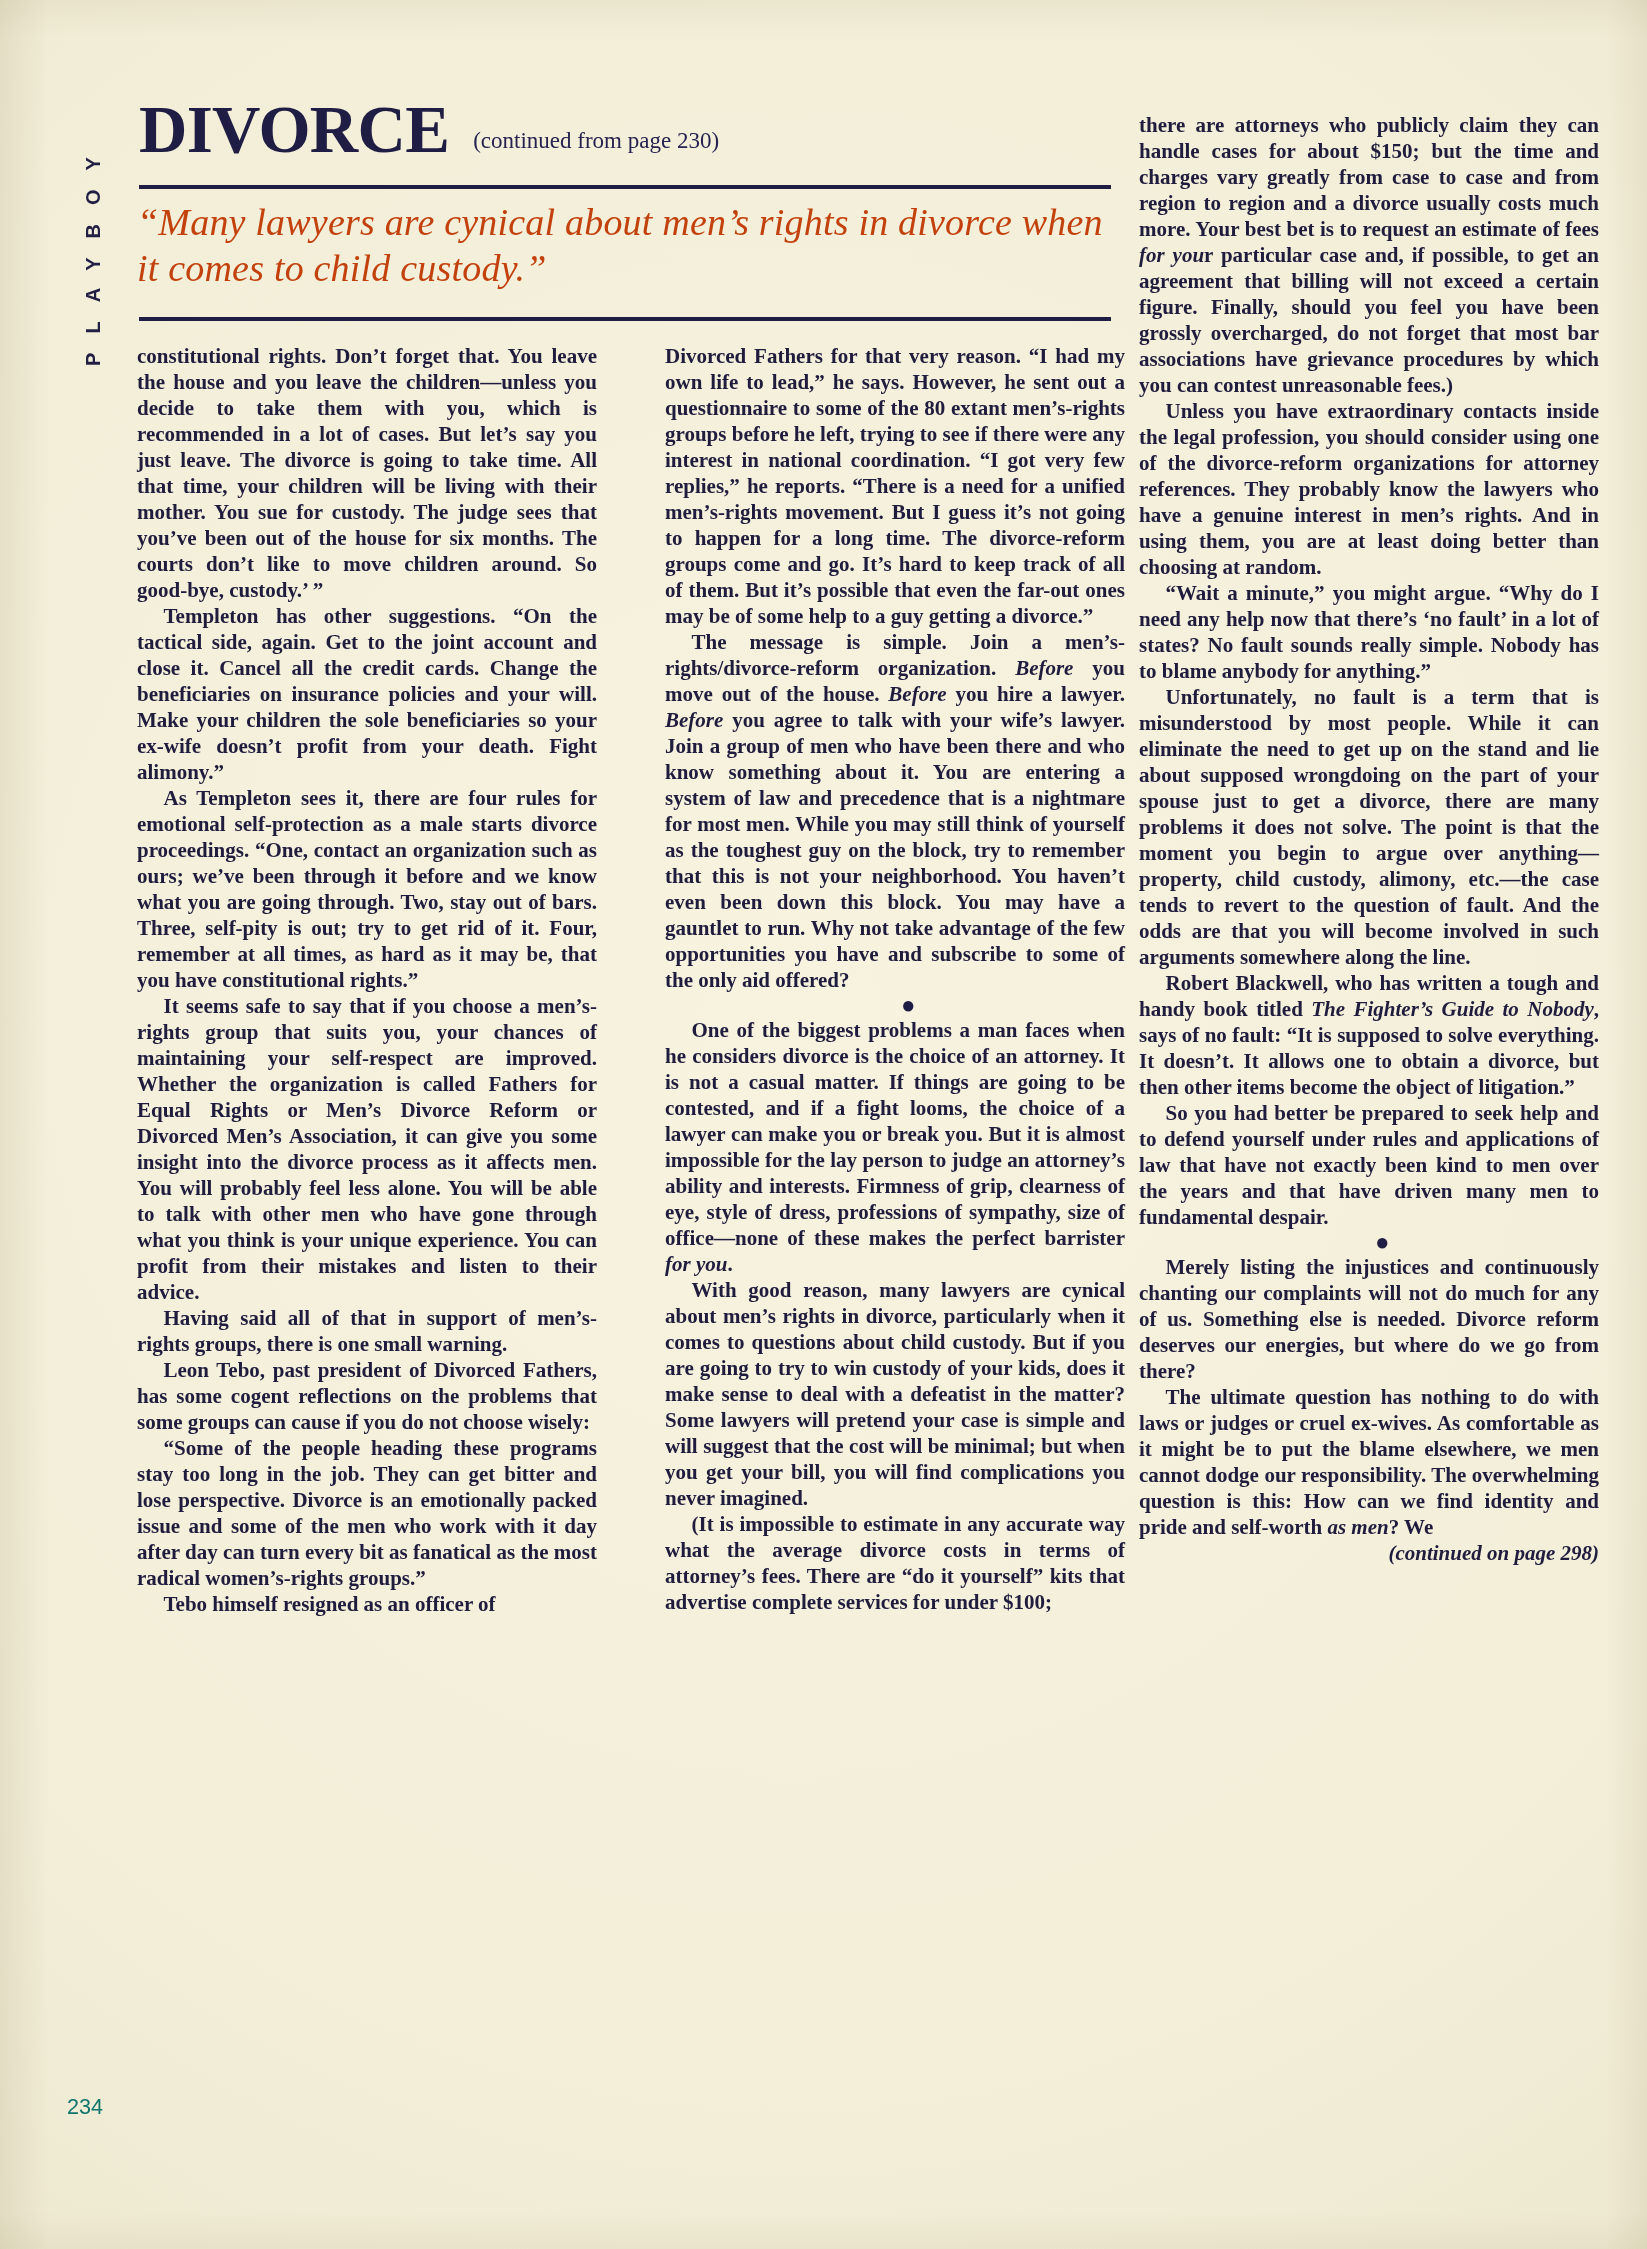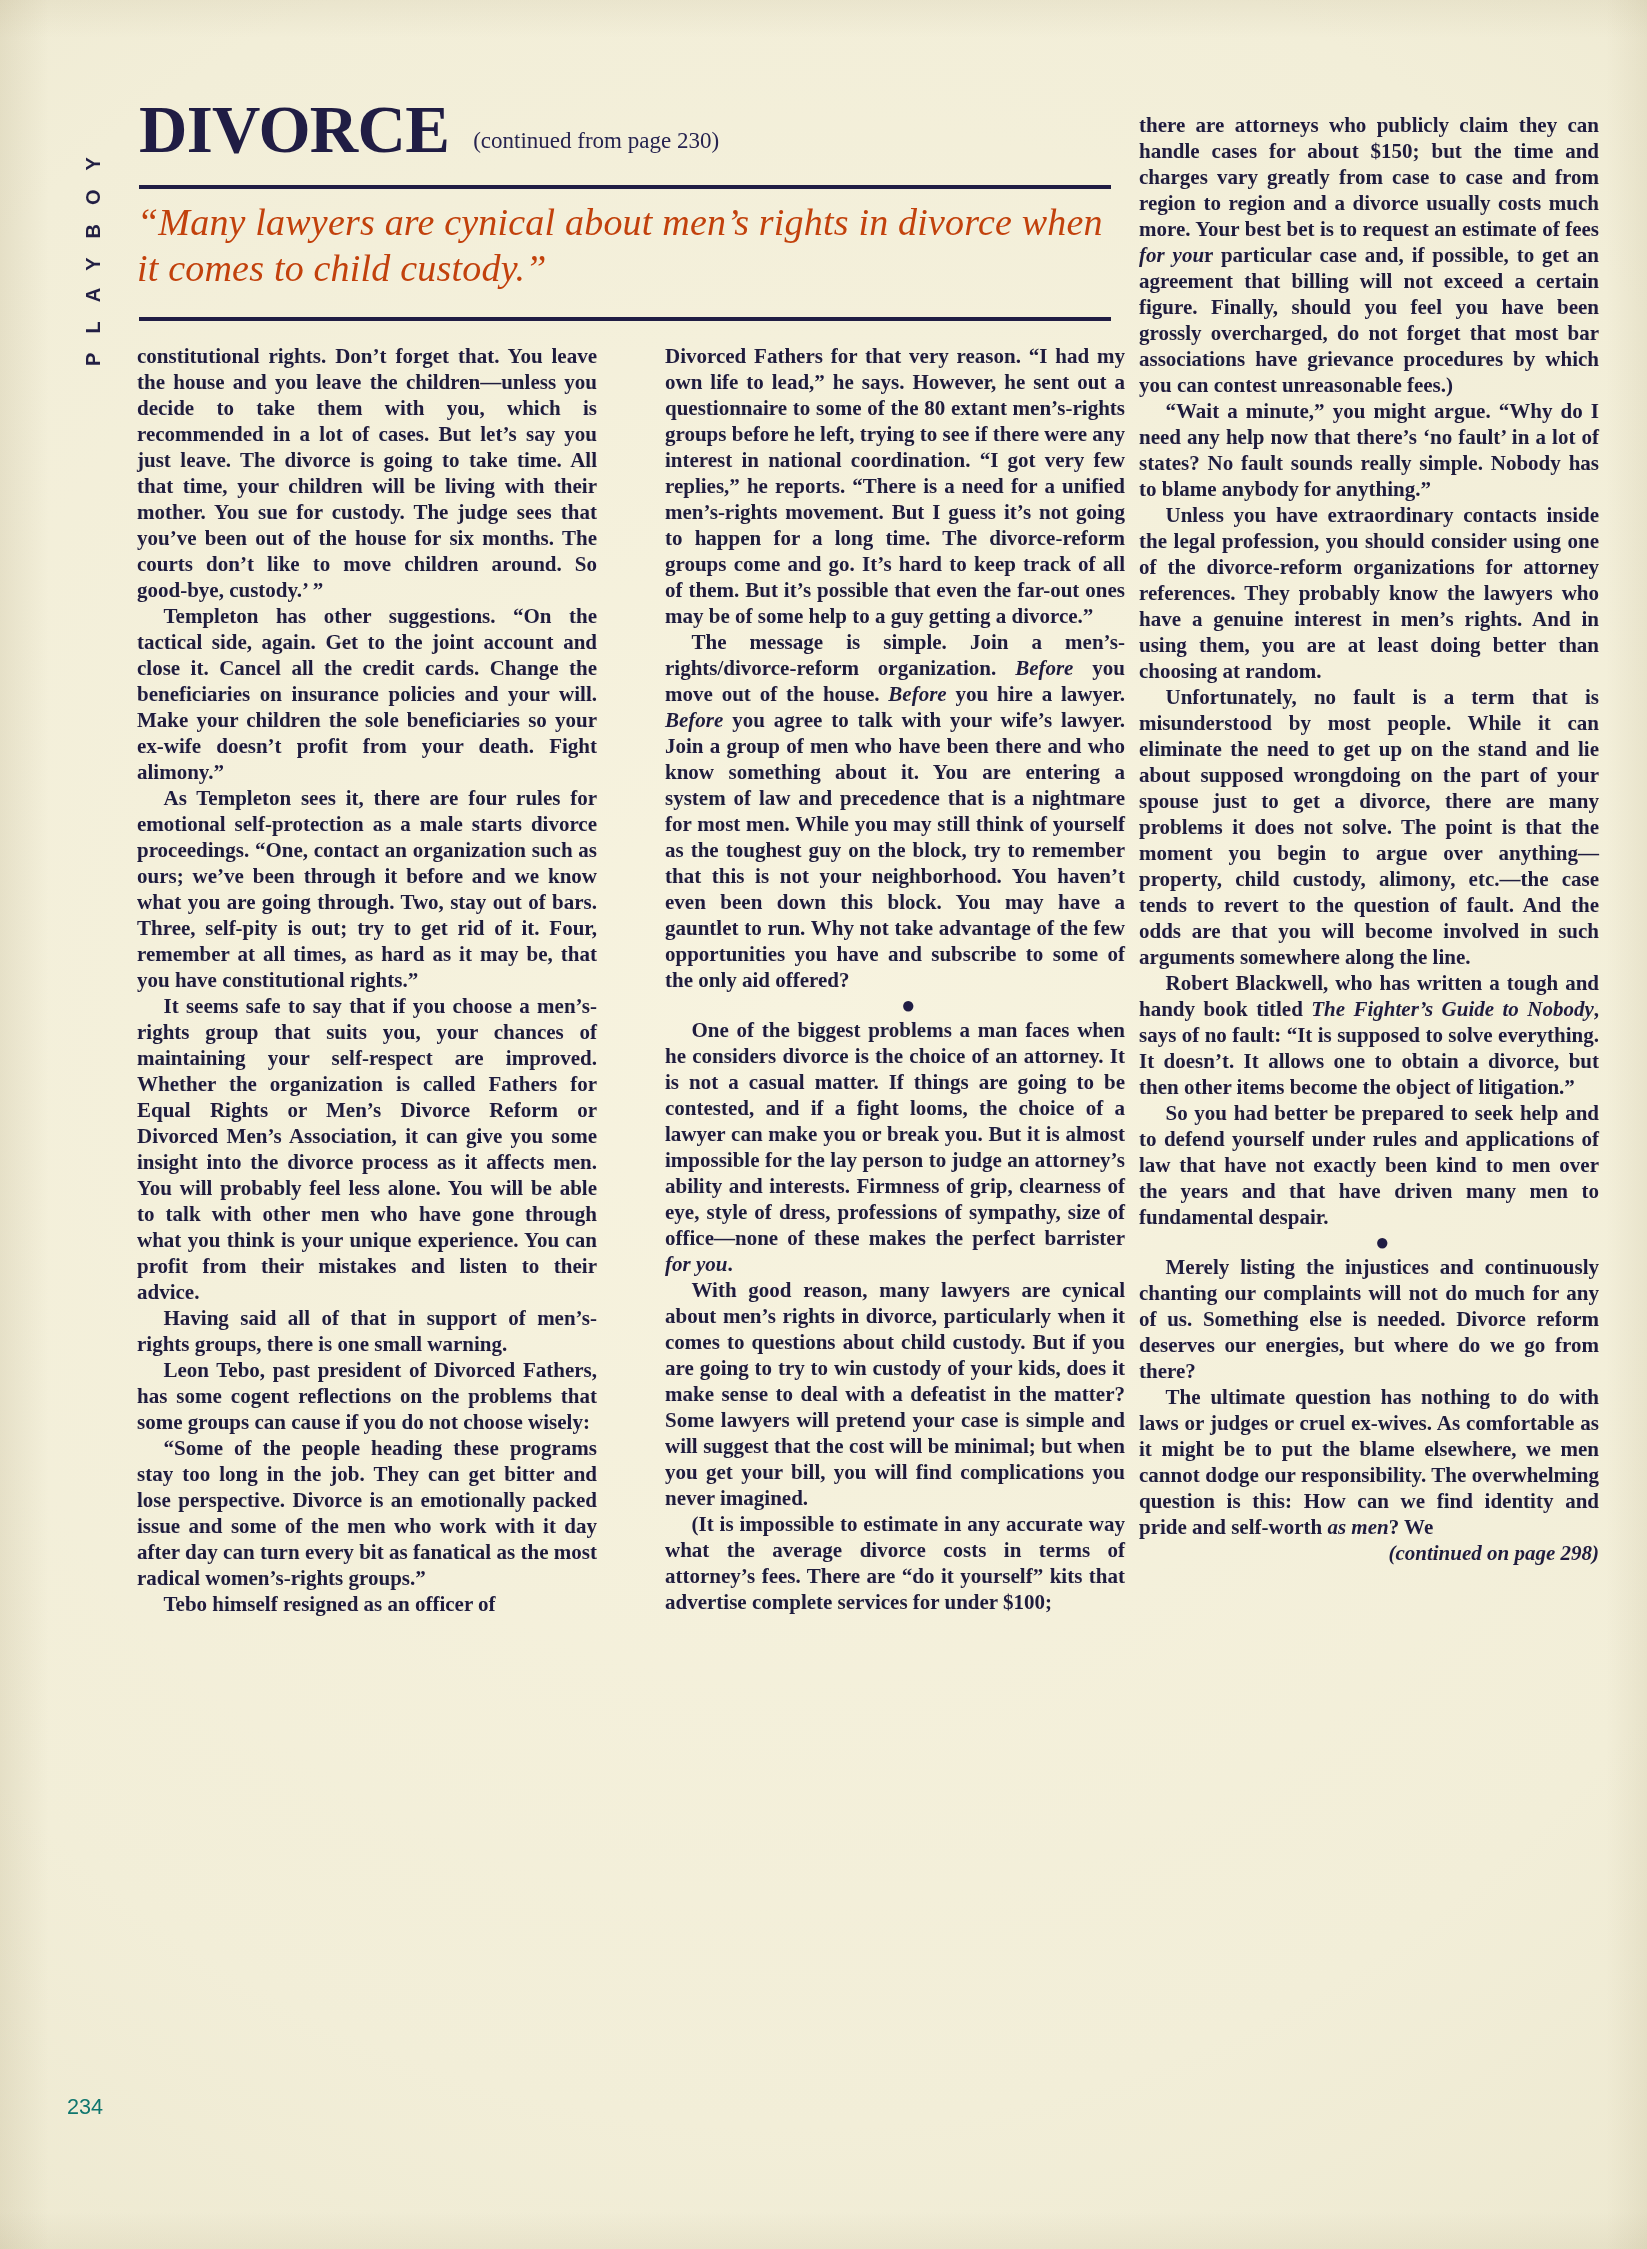--- a/index.html
+++ b/index.html
@@ -207,22 +207,22 @@
     <div class="col col-2">
         <p class="noindent">Divorced Fathers for that very reason. “I had my own life to lead,” he says. However, he sent out a questionnaire to some of the 80 extant men’s-rights groups before he left, trying to see if there were any interest in national coordination. “I got very few replies,” he reports. “There is a need for a unified men’s-rights movement. But I guess it’s not going to happen for a long time. The divorce-reform groups come and go. It’s hard to keep track of all of them. But it’s possible that even the far-out ones may be of some help to a guy getting a divorce.”</p>
         <p>The message is simple. Join a men’s-rights/divorce-reform organization. <em>Before</em> you move out of the house. <em>Before</em> you hire a lawyer. <em>Before</em> you agree to talk with your wife’s lawyer. Join a group of men who have been there and who know something about it. You are entering a system of law and precedence that is a nightmare for most men. While you may still think of yourself as the toughest guy on the block, try to remember that this is not your neighborhood. You haven’t even been down this block. You may have a gauntlet to run. Why not take advantage of the few opportunities you have and subscribe to some of the only aid offered?</p>
         <p class="bullet-sep">●</p>
         <p>One of the biggest problems a man faces when he considers divorce is the choice of an attorney. It is not a casual matter. If things are going to be contested, and if a fight looms, the choice of a lawyer can make you or break you. But it is almost impossible for the lay person to judge an attorney’s ability and interests. Firmness of grip, clearness of eye, style of dress, professions of sympathy, size of office—none of these makes the perfect barrister <em>for you</em>.</p>
         <p>With good reason, many lawyers are cynical about men’s rights in divorce, particularly when it comes to questions about child custody. But if you are going to try to win custody of your kids, does it make sense to deal with a defeatist in the matter? Some lawyers will pretend your case is simple and will suggest that the cost will be minimal; but when you get your bill, you will find complications you never imagined.</p>
         <p>(It is impossible to estimate in any accurate way what the average divorce costs in terms of attorney’s fees. There are “do it yourself” kits that advertise complete services for under $100;</p>
       </div>
     <div class="col col-3">
         <p class="noindent">there are attorneys who publicly claim they can handle cases for about $150; but the time and charges vary greatly from case to case and from region to region and a divorce usually costs much more. Your best bet is to request an estimate of fees <em>for you</em>r particular case and, if possible, to get an agreement that billing will not exceed a certain figure. Finally, should you feel you have been grossly overcharged, do not forget that most bar associations have grievance procedures by which you can contest unreasonable fees.)</p>
+        <p>Unless you have extraordinary contacts inside the legal profession, you should consider using one of the divorce-reform organizations for attorney references. They probably know the lawyers who have a genuine interest in men’s rights. And in using them, you are at least doing better than choosing at random.</p>
         <p>“Wait a minute,” you might argue. “Why do I need any help now that there’s ‘no fault’ in a lot of states? No fault sounds really simple. Nobody has to blame anybody for anything.”</p>
-        <p>Unless you have extraordinary contacts inside the legal profession, you should consider using one of the divorce-reform organizations for attorney references. They probably know the lawyers who have a genuine interest in men’s rights. And in using them, you are at least doing better than choosing at random.</p>
         <p>Unfortunately, no fault is a term that is misunderstood by most people. While it can eliminate the need to get up on the stand and lie about supposed wrongdoing on the part of your spouse just to get a divorce, there are many problems it does not solve. The point is that the moment you begin to argue over anything—property, child custody, alimony, etc.—the case tends to revert to the question of fault. And the odds are that you will become involved in such arguments somewhere along the line.</p>
         <p>Robert Blackwell, who has written a tough and handy book titled <em>The Fighter’s Guide to Nobody</em>, says of no fault: “It is supposed to solve everything. It doesn’t. It allows one to obtain a divorce, but then other items become the object of litigation.”</p>
         <p>So you had better be prepared to seek help and to defend yourself under rules and applications of law that have not exactly been kind to men over the years and that have driven many men to fundamental despair.</p>
         <p class="bullet-sep">●</p>
         <p>Merely listing the injustices and continuously chanting our complaints will not do much for any of us. Something else is needed. Divorce reform deserves our energies, but where do we go from there?</p>
         <p>The ultimate question has nothing to do with laws or judges or cruel ex-wives. As comfortable as it might be to put the blame elsewhere, we men cannot dodge our responsibility. The overwhelming question is this: How can we find identity and pride and self-worth <em>as men</em>? We</p>
         <p class="endnote"><em>(continued on page 298)</em></p>
       </div>
   </div>
 

